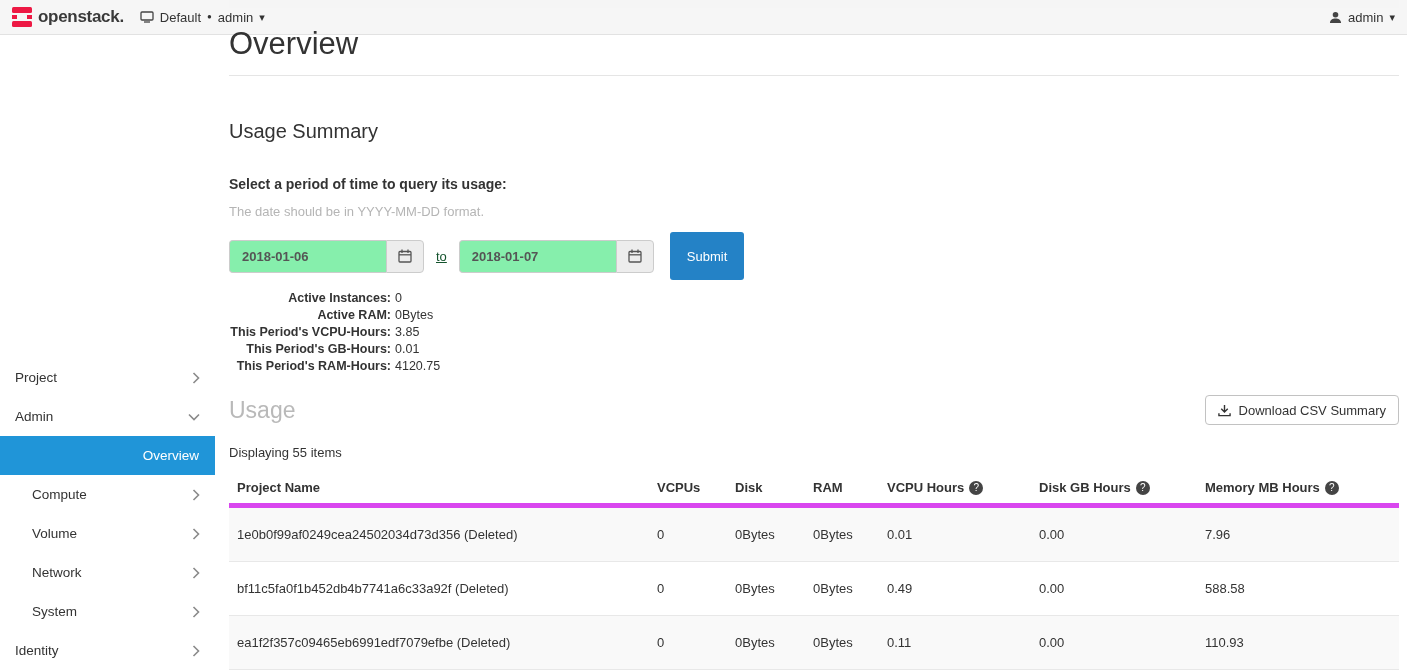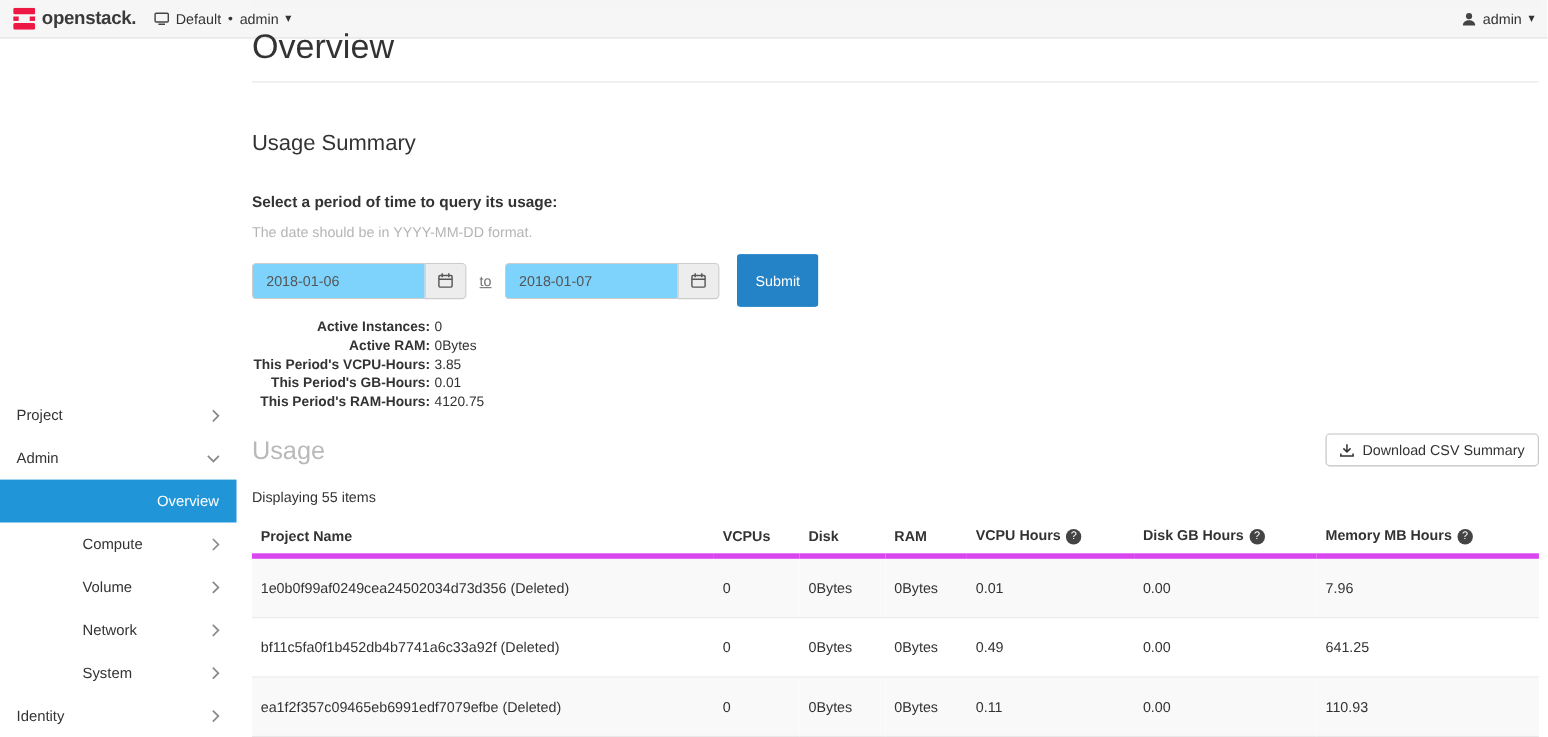--- a/index.html
+++ b/index.html
@@ -25,21 +25,21 @@
   
   .layout { display: flex; height: 635px; align-items: flex-end; }
   .sidebar { width: 215px; flex: none; padding-top: 2px; background: #fff; }
   .content { flex: 1; min-width: 0; padding: 21px 8px 0 14px; }
 
   
   .nav-item {
     height: 39px; display: flex; align-items: center; justify-content: space-between;
     padding: 0 15px; cursor: pointer; font-size: 13.5px; color: #333;
   }
-  .nav-item.lvl2 { padding-left: 75px; }
+  .nav-item.lvl2 { padding-left: 32px; }
   .nav-item.active {
     background: var(--accent_blue); color: #fff;
     justify-content: flex-end; padding-right: 16px;
   }
   .chev { display: flex; align-items: center; }
 
   
   .breadcrumb {
     background: #f5f5f5; border-radius: 3px; padding: 10px 15px;
     display: flex; align-items: center; gap: 7px; font-size: 13px;
@@ -55,27 +55,27 @@
   
   .section-heading { font-size: 20px; font-weight: 500; margin: 44px 0 0; color: #333; }
   .period-prompt { font-size: 14px; font-weight: 700; margin: 33px 0 12px; }
   .period-hint { font-size: 13px; color: #b5b5b5; margin: 5px 0 4px; }
 
   .date-form { display: flex; align-items: center; margin-top: 13px; }
   .input-group { display: flex; }
   .date-input {
     width: 157px; height: 33px; border: 1px solid #ccc; border-right: 0;
     border-radius: 4px 0 0 4px; padding: 0 12px; font-size: 13px; color: #555;
-    font-family: "Liberation Sans", "DejaVu Sans", sans-serif; outline: none; background: #7dd3fc;
+    font-family: "Liberation Sans", "DejaVu Sans", sans-serif; outline: none; background: #86efac; font-weight: bold;
   }
   .addon-btn {
     width: 38px; height: 33px; border: 1px solid #ccc; border-radius: 0 4px 4px 0;
     background: #ededed; display: flex; align-items: center; justify-content: center; cursor: pointer;
   }
-  .to-label { margin: 0 12px; color: #737373; text-decoration: underline; }
+  .to-label { margin: 0 12px; color: #14532d; text-decoration: underline; }
   .submit-btn {
     margin-left: 16px; height: 48px; padding: 0 16px; border: 1px solid transparent;
     border-radius: 3px; background: var(--button_blue); color: #fff; font-size: 13px;
     font-family: "Liberation Sans", "DejaVu Sans", sans-serif; cursor: pointer;
   }
 
   .stats-grid {
     margin-top: 10px; display: grid; grid-template-columns: 162px auto;
     column-gap: 4px; font-size: 12.5px; line-height: 17px;
   }
@@ -317,21 +317,21 @@
           <td>0.00</td>
           <td>7.96</td>
         </tr>
         <tr>
           <td>bf11c5fa0f1b452db4b7741a6c33a92f (Deleted)</td>
           <td>0</td>
           <td>0Bytes</td>
           <td>0Bytes</td>
           <td>0.49</td>
           <td>0.00</td>
-          <td>641.25</td>
+          <td>588.58</td>
         </tr>
         <tr>
           <td>ea1f2f357c09465eb6991edf7079efbe (Deleted)</td>
           <td>0</td>
           <td>0Bytes</td>
           <td>0Bytes</td>
           <td>0.11</td>
           <td>0.00</td>
           <td>110.93</td>
         </tr>

